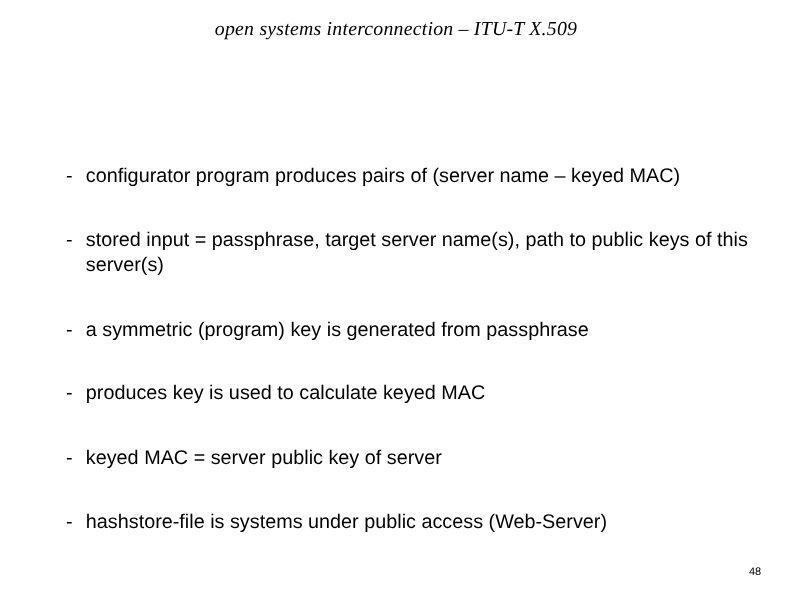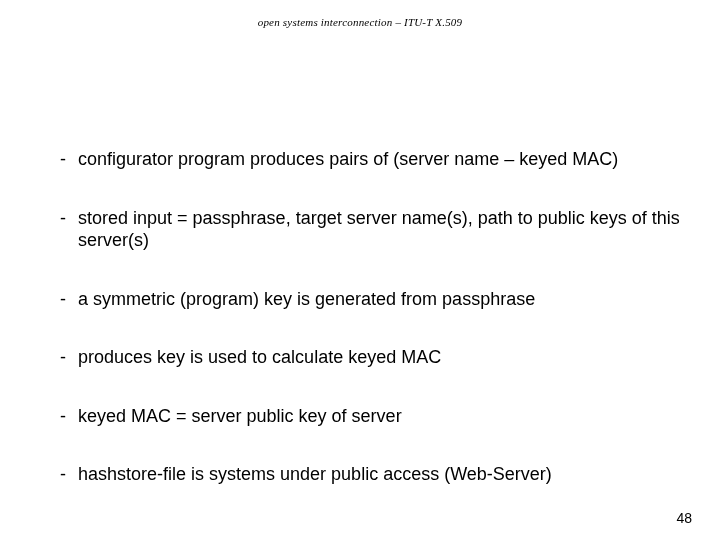--- a/index.html
+++ b/index.html
@@ -1,26 +1,26 @@
 <!DOCTYPE html>
 <html><head>
 <meta charset="utf-8">
 <style>
   * { margin: 0; padding: 0; box-sizing: border-box; }
   html, body { width: 720px; height: 540px; background: #ffffff; font-family: Arial, Helvetica, sans-serif; color: #000; }
   .slide { position: relative; width: 720px; height: 540px; }
-  .header { position: absolute; top: 16px; left: 0; right: 0; text-align: center; font-family: Georgia, 'Times New Roman', serif; font-style: italic; font-size: 11px; letter-spacing: 0.2px; }
+  .header { position: absolute; top: 16px; left: 0; right: 0; text-align: center; font-family: Georgia, 'Times New Roman', serif; font-style: italic; font-size: 18px; letter-spacing: 0.2px; }
   .title { position: absolute; top: 78px; left: 18px; font-size: 22px; font-weight: 400; }
   .content { position: absolute; top: 148px; left: 60px; right: 40px; }
   .bullets { list-style: none; }
   .bullets li { display: flex; align-items: flex-start; font-size: 18px; line-height: 1.25; margin-bottom: 36px; }
   .bullets li:last-child { margin-bottom: 0; }
   .dash { display: inline-block; width: 18px; flex: 0 0 18px; text-align: left; }
   .bt { flex: 1 1 auto; }
-  .pagenum { position: absolute; bottom: 14px; right: 28px; font-size: 14px; }
+  .pagenum { position: absolute; bottom: 14px; right: 28px; font-size: 10px; }
 </style>
 </head>
 <body>
 
 <div class="slide">
   <div class="header">open systems interconnection – ITU-T X.509</div>
   <div class="content">
     <ul class="bullets">
       <li>
         <span class="dash">-</span>

